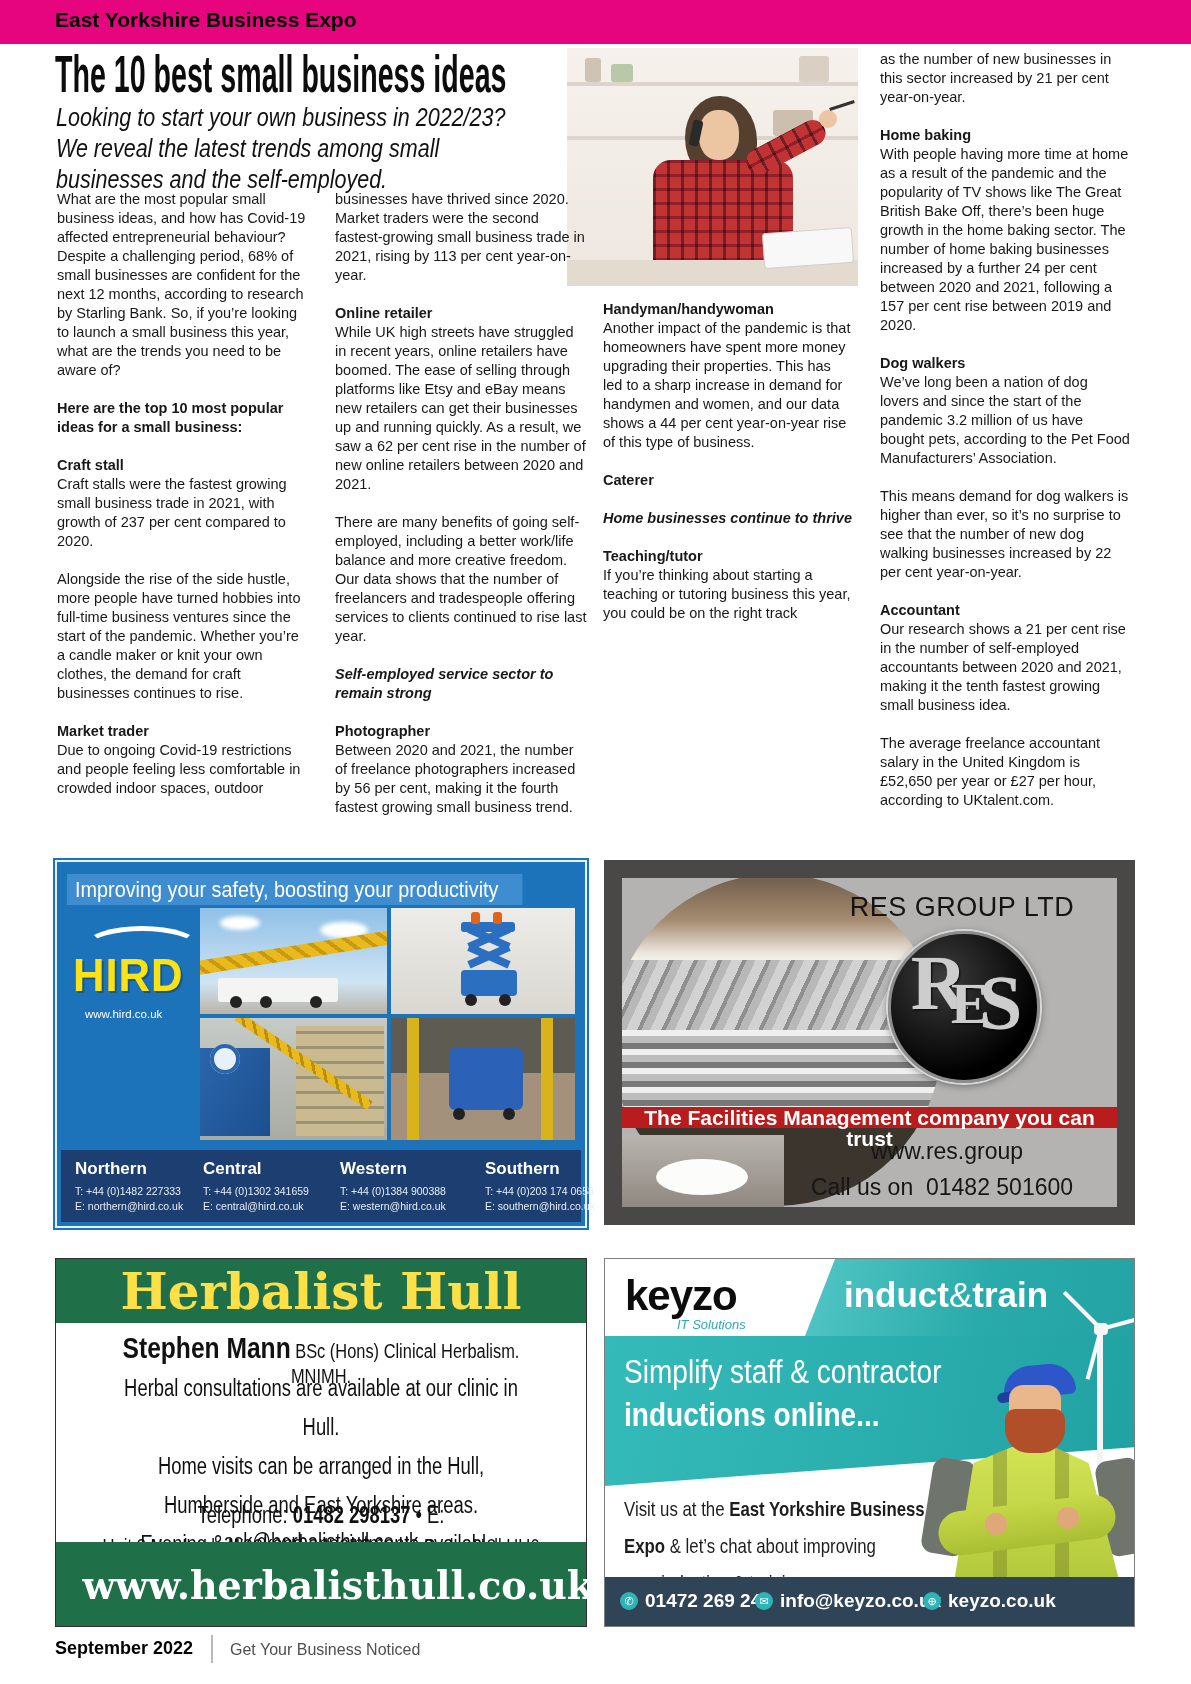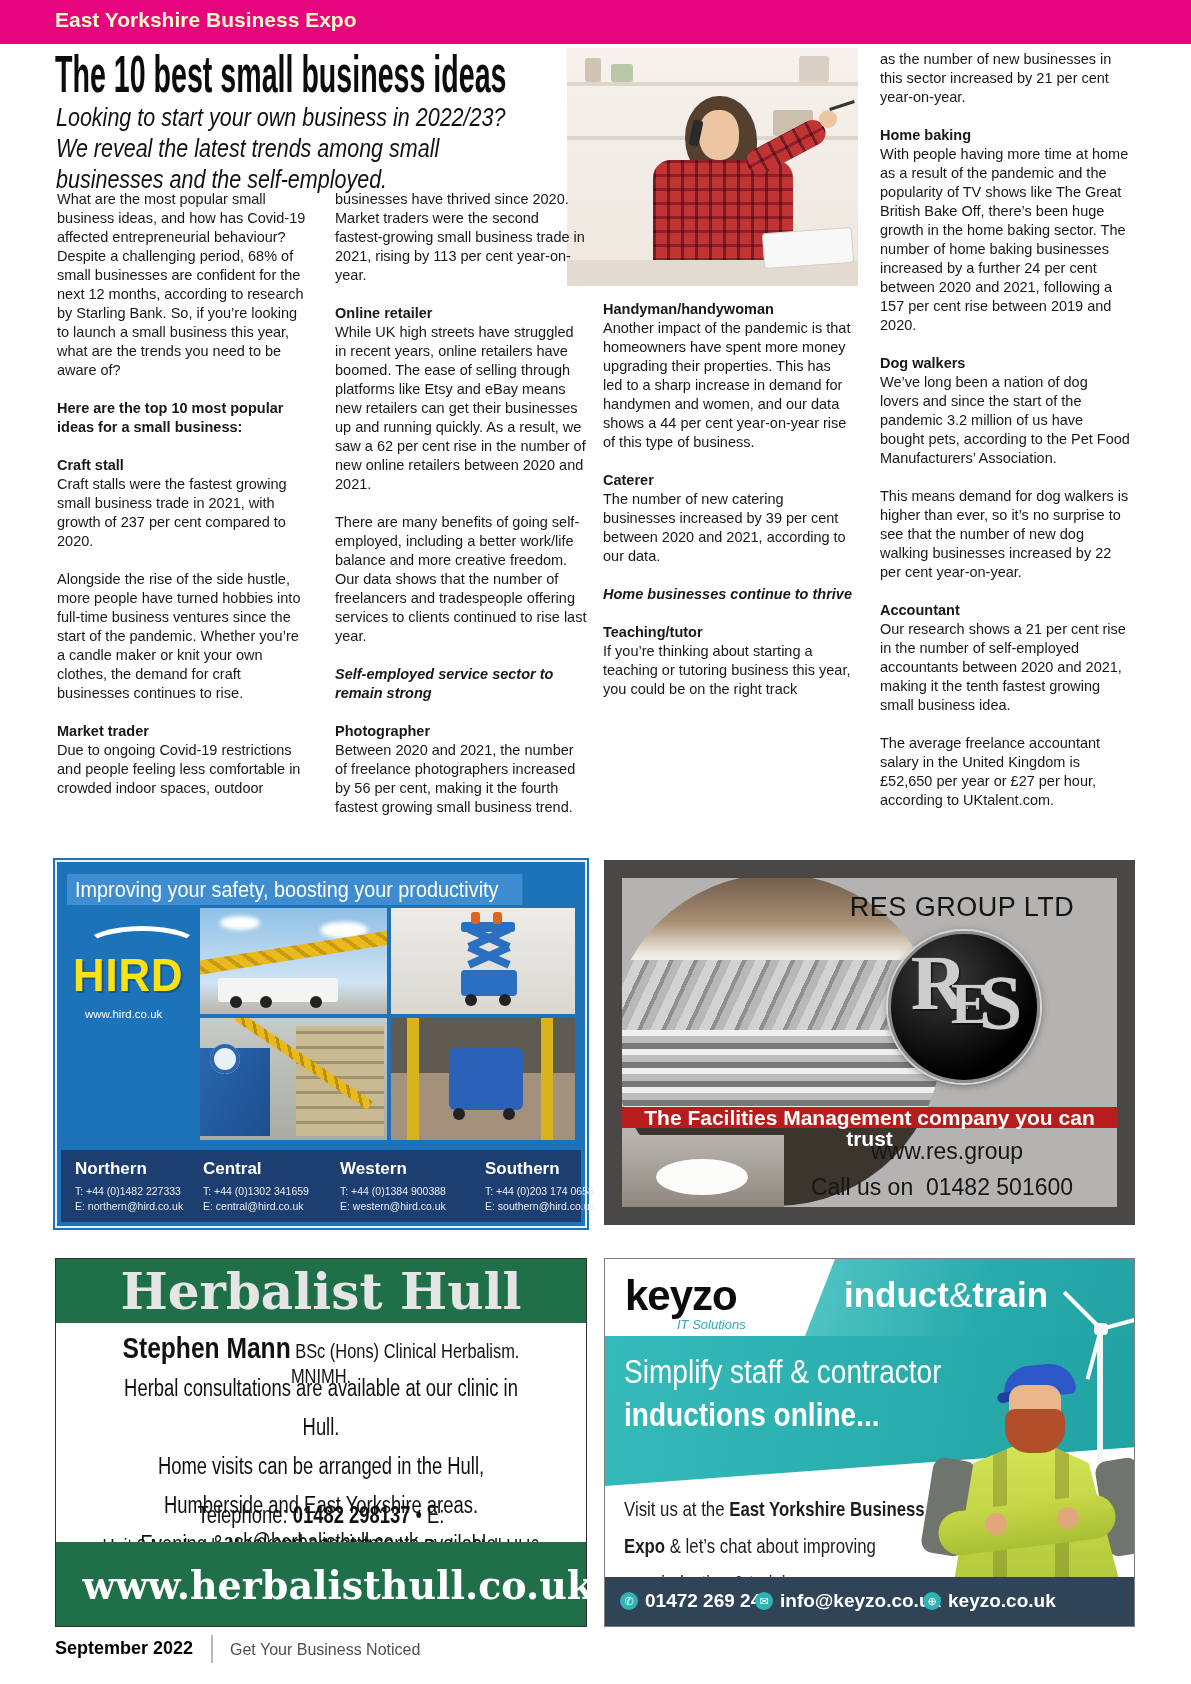--- a/index.html
+++ b/index.html
@@ -2,21 +2,21 @@
 <html><head>
 <meta charset="utf-8">
 <style>
   html,body{margin:0;padding:0;background:#888;}
   .page{position:relative;width:1191px;height:1684px;background:#fff;overflow:hidden;
         font-family:"Liberation Sans",sans-serif;color:#161616;margin:0 auto;}
   .abs{position:absolute;}
 
   
   .masthead{left:0;top:0;width:1191px;height:44px;background:#e7047f;}
-  .masthead span{position:absolute;left:55px;top:8px;font-size:21px;font-weight:bold;color:#fef9c3;}
+  .masthead span{position:absolute;left:55px;top:8px;font-size:21px;font-weight:bold;color:#000000;}
 
   
   .headline{left:55px;top:44px;font-size:52px;font-weight:bold;color:#0c0c0c;white-space:nowrap;
             transform:scaleX(.55);transform-origin:left top;letter-spacing:0;}
   .standfirst{left:56px;top:102px;font-size:25px;font-style:italic;line-height:31px;color:#111;
               white-space:pre-line;transform:scaleX(.86);transform-origin:left top;}
 
   
   .col{width:252px;font-size:14.5px;line-height:19px;color:#181818;}
   .blk{margin:0;}
@@ -100,21 +100,21 @@
   .res-letter{position:absolute;font-family:"Liberation Serif",serif;font-weight:bold;color:#cdcdcd;
               text-shadow:1px 1px 2px #000,0 0 1px #fff;}
   .res-bar{position:absolute;left:0;top:229px;width:495px;height:21px;background:#b91c1c;color:#fff;
            font-size:21px;font-weight:bold;text-align:center;line-height:21px;}
   .res-web{position:absolute;left:170px;top:260px;width:310px;text-align:center;font-size:23px;color:#161616;}
   .res-call{position:absolute;left:150px;top:296px;width:340px;text-align:center;font-size:23px;color:#161616;white-space:pre;}
 
   
   .herb{left:55px;top:1258px;width:532px;height:369px;background:#fff;border:1.5px solid #2e2e2e;box-sizing:border-box;}
   .herb-bar{position:absolute;left:0;right:0;height:64px;background:#1f6f48;display:flex;align-items:center;justify-content:center;}
-  .herb-title{font-family:"DejaVu Serif","Liberation Serif",serif;font-weight:bold;font-size:50px;color:#e5e5e5;}
+  .herb-title{font-family:"DejaVu Serif","Liberation Serif",serif;font-weight:bold;font-size:50px;color:#fde047;}
   .herb-foot{bottom:0;top:auto;height:84px;padding-left:33px;}
   .herb-web{font-family:"DejaVu Serif","Liberation Serif",serif;font-weight:bold;font-size:40px;color:#fff;transform:scaleX(.95);}
   .herb-name{position:absolute;left:0;top:72px;width:100%;text-align:center;color:#111;transform:scaleX(.82);}
   .herb-name .big{font-size:30px;font-weight:bold;}
   .herb-name .small{font-size:20px;}
   .herb-body{position:absolute;left:0;top:110px;width:100%;text-align:center;font-size:23px;line-height:39px;
              color:#101010;white-space:pre-line;transform:scaleX(.8);}
   .herb-phone{position:absolute;left:0;top:243px;width:100%;text-align:center;font-size:23px;color:#101010;transform:scaleX(.8);}
   .herb-phone b{font-weight:bold;}
   .herb-addr{position:absolute;left:0;top:276px;width:100%;text-align:center;font-size:20px;color:#101010;transform:scaleX(.83);}
@@ -211,21 +211,20 @@
       <div class="blk p">While UK high streets have struggled in recent years, online retailers have boomed. The ease of selling through platforms like Etsy and eBay means new retailers can get their businesses up and running quickly. As a result, we saw a 62 per cent rise in the number of new online retailers between 2020 and 2021.</div>
       <div class="blk p">There are many benefits of going self-employed, including a better work/life balance and more creative freedom. Our data shows that the number of freelancers and tradespeople offering services to clients continued to rise last year.</div>
       <div class="blk hi">Self-employed service sector to remain strong</div>
       <div class="blk h">Photographer</div>
       <div class="blk p">Between 2020 and 2021, the number of freelance photographers increased by 56 per cent, making it the fourth fastest growing small business trend.</div>
     </div>
   <div class="abs col" style="left:603px;top:300px;width:250px">
       <div class="blk h">Handyman/handywoman</div>
       <div class="blk p">Another impact of the pandemic is that homeowners have spent more money upgrading their properties. This has led to a sharp increase in demand for handymen and women, and our data shows a 44 per cent year-on-year rise of this type of business.</div>
       <div class="blk h">Caterer</div>
-      <div class="blk p">The number of new catering businesses increased by 39 per cent between 2020 and 2021, according to our data.</div>
       <div class="blk hi">Home businesses continue to thrive</div>
       <div class="blk h">Teaching/tutor</div>
       <div class="blk p">If you’re thinking about starting a teaching or tutoring business this year, you could be on the right track</div>
     </div>
   <div class="abs col" style="left:880px;top:50px;width:250px">
       <div class="blk p">as the number of new businesses in this sector increased by 21 per cent year-on-year.</div>
       <div class="blk h">Home baking</div>
       <div class="blk p">With people having more time at home as a result of the pandemic and the popularity of TV shows like The Great British Bake Off, there’s been huge growth in the home baking sector. The number of home baking businesses increased by a further 24 per cent between 2020 and 2021, following a 157 per cent rise between 2019 and 2020.</div>
       <div class="blk h">Dog walkers</div>
       <div class="blk p">We’ve long been a nation of dog lovers and since the start of the pandemic 3.2 million of us have bought pets, according to the Pet Food Manufacturers’ Association.</div>

